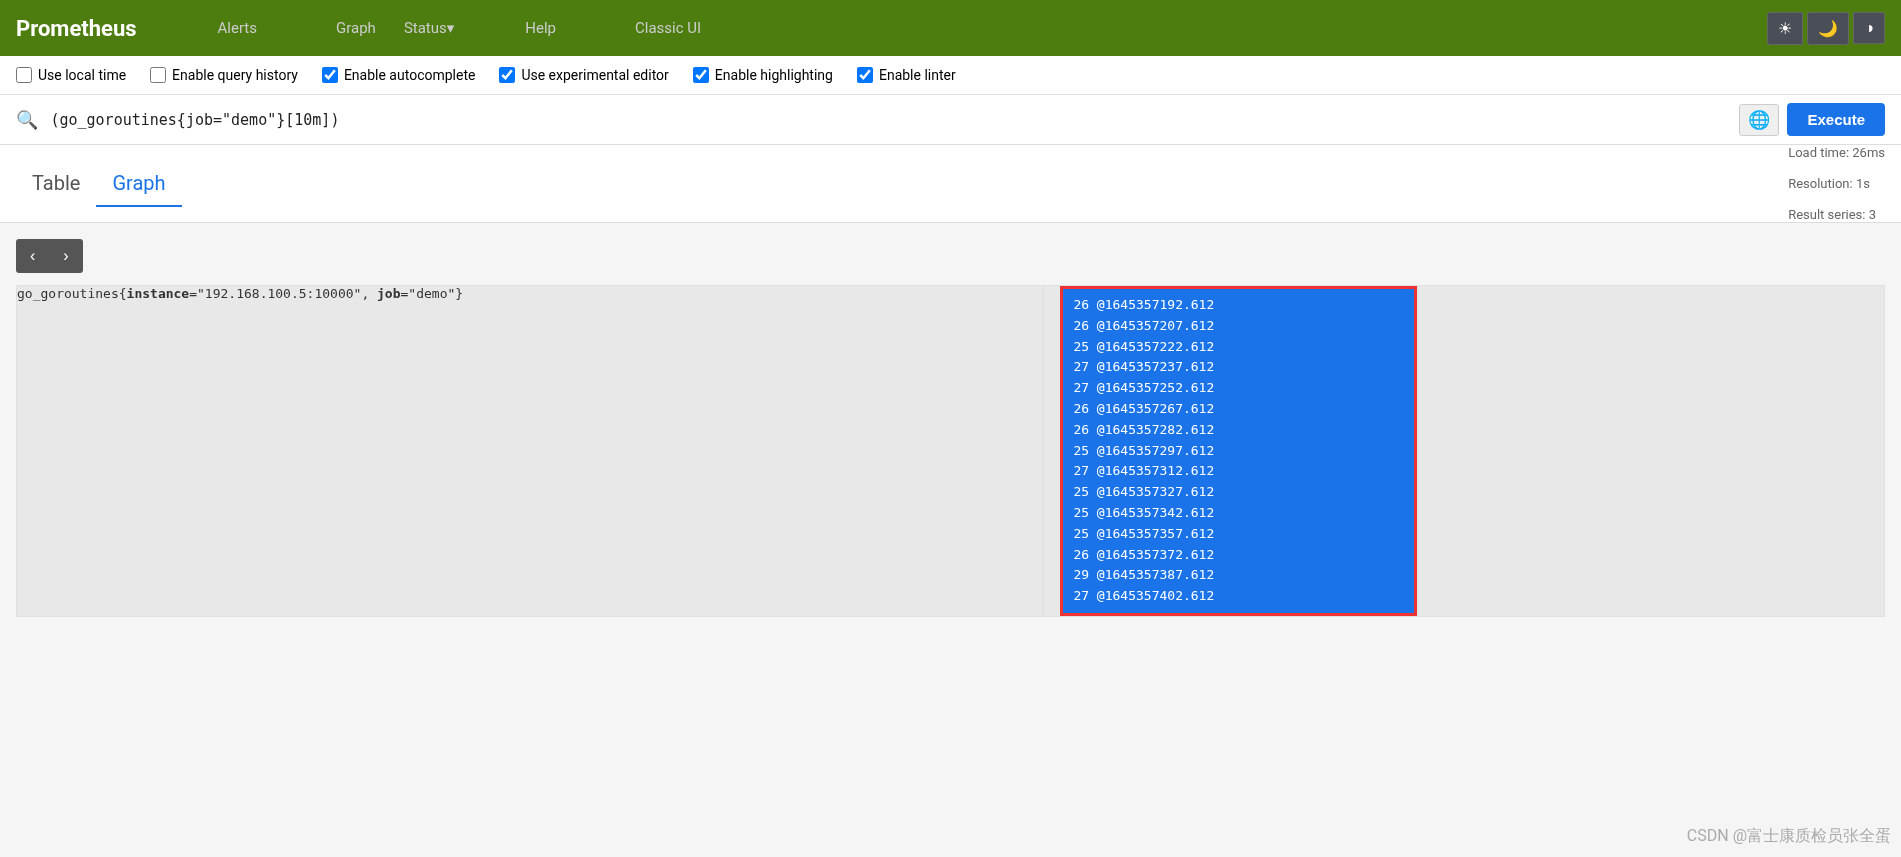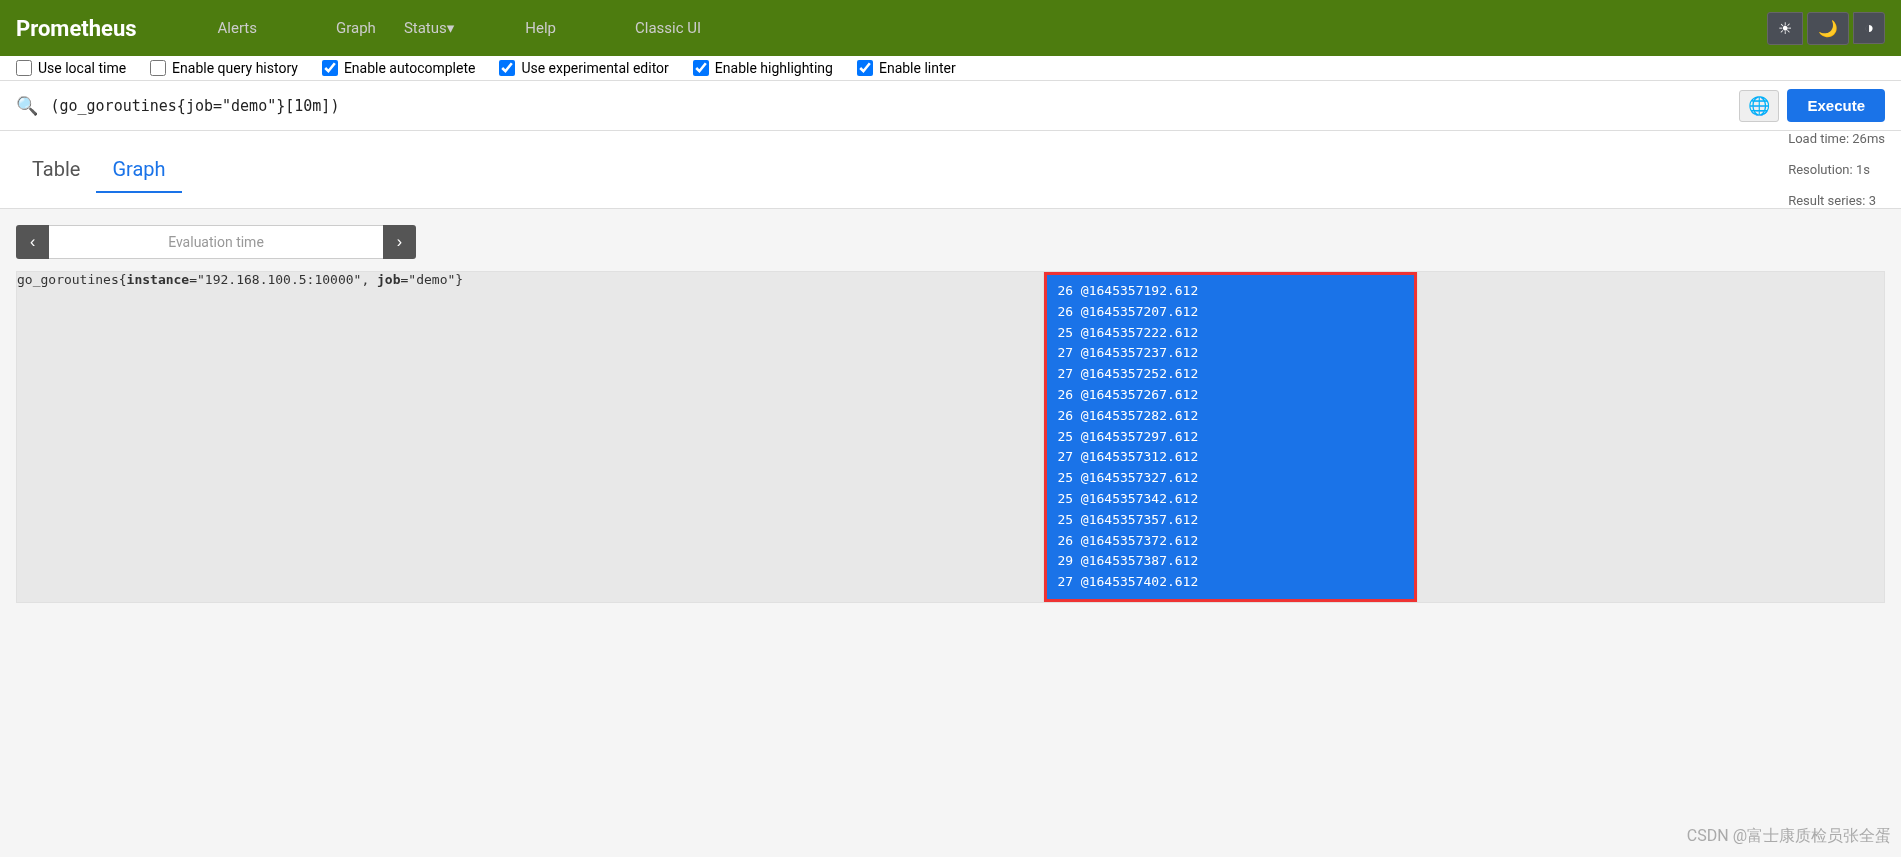--- a/index.html
+++ b/index.html
@@ -49,21 +49,21 @@
     }
     .theme-btn:first-child { border-radius: 3px 0 0 3px; }
     .theme-btn:last-child { border-radius: 0 3px 3px 0; }
 
     
     .options-bar {
       background: #fff;
       border-bottom: 1px solid #ddd;
       display: flex;
       align-items: center;
-      padding: 4px 16px;
+      padding: 11px 16px;
       gap: 24px;
       flex-wrap: wrap;
     }
     .option-item {
       display: flex;
       align-items: center;
       gap: 6px;
       font-size: 14px;
       cursor: pointer;
     }
@@ -202,20 +202,21 @@
       background: #e8e8e8;
     }
     .value-highlight-box {
       border: 3px solid #e33;
       background: #1a73e8;
       color: #fff;
       padding: 6px 10px;
       font-family: monospace;
       font-size: 13px;
       line-height: 1.6;
+      margin-left: 16px;
     }
     .value-highlight-box div { white-space: nowrap; }
 
     .watermark {
       position: fixed;
       bottom: 10px;
       right: 10px;
       font-size: 16px;
       color: #aaa;
     }
@@ -283,23 +284,20 @@
     <span>Load time: 26ms</span>
     <span>Resolution: 1s</span>
     <span>Result series: 3</span>
   </div>
 </div>
 
 <div class="main-content">
 
   <div class="eval-nav">
     <button class="eval-btn">‹</button>
-    <div class="eval-time-label">
-      <span>Evaluation time</span>
-    </div>
     <button class="eval-btn">›</button>
   </div>
 
   <table class="result-table">
     <tbody>
       <tr>
         <td class="metric-cell">
           <span>
             go_goroutines{<span class="metric-key">instance</span>="192.168.100.5:10000", <span class="metric-key">job</span>="demo"}
           </span>

